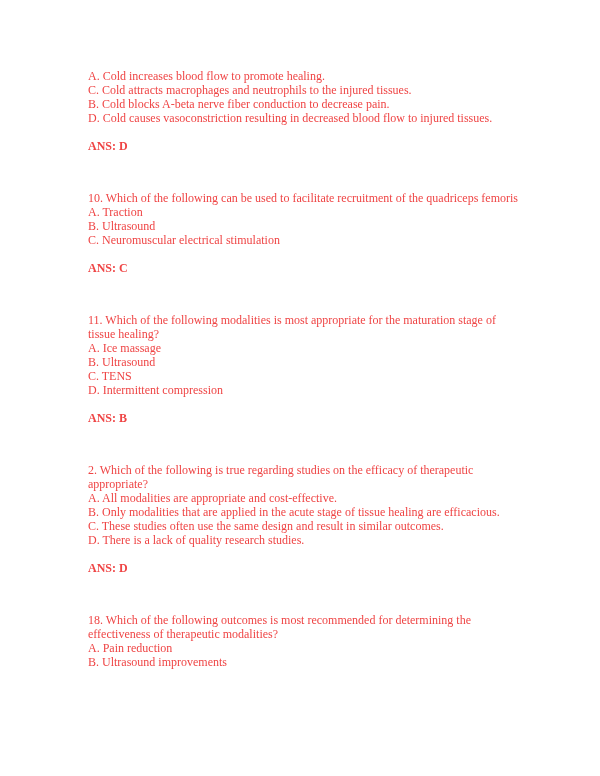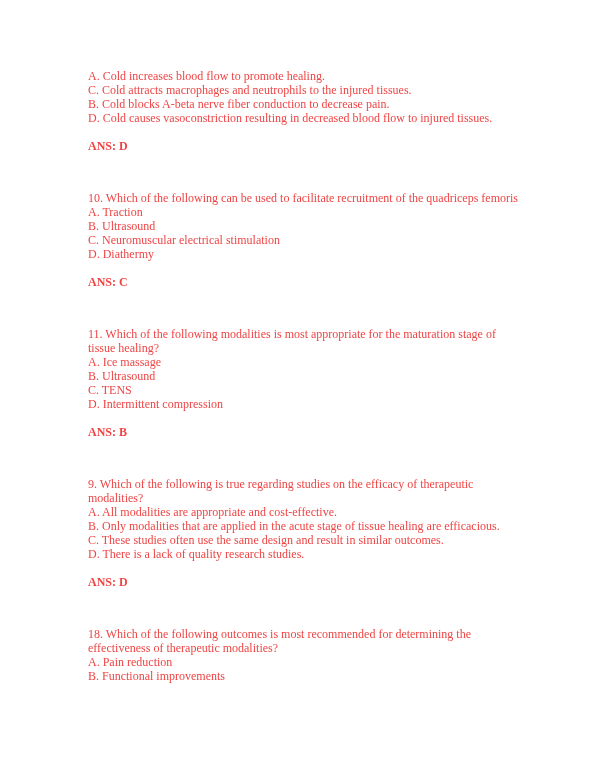--- a/index.html
+++ b/index.html
@@ -43,44 +43,43 @@
     <div class="line">B. Cold blocks A-beta nerve fiber conduction to decrease pain.</div>
     <div class="line">D. Cold causes vasoconstriction resulting in decreased blood flow to injured tissues.</div>
   </div>
   <div class="ans">ANS: D</div>
 
   <div class="block qblock">
     <div class="line">10. Which of the following can be used to facilitate recruitment of the quadriceps femoris</div>
     <div class="line">A. Traction</div>
     <div class="line">B. Ultrasound</div>
     <div class="line">C. Neuromuscular electrical stimulation</div>
-    <div class="line">D. Diathermy</div>
   </div>
   <div class="ans">ANS: C</div>
 
   <div class="block qblock">
     <div class="line">11. Which of the following modalities is most appropriate for the maturation stage of</div>
     <div class="line">tissue healing?</div>
     <div class="line">A. Ice massage</div>
     <div class="line">B. Ultrasound</div>
     <div class="line">C. TENS</div>
     <div class="line">D. Intermittent compression</div>
   </div>
   <div class="ans">ANS: B</div>
 
   <div class="block qblock">
-    <div class="line">9. Which of the following is true regarding studies on the efficacy of therapeutic</div>
-    <div class="line">modalities?</div>
+    <div class="line">2. Which of the following is true regarding studies on the efficacy of therapeutic</div>
+    <div class="line">appropriate?</div>
     <div class="line">A. All modalities are appropriate and cost-effective.</div>
     <div class="line">B. Only modalities that are applied in the acute stage of tissue healing are efficacious.</div>
     <div class="line">C. These studies often use the same design and result in similar outcomes.</div>
     <div class="line">D. There is a lack of quality research studies.</div>
   </div>
   <div class="ans">ANS: D</div>
 
   <div class="block qblock">
     <div class="line">18. Which of the following outcomes is most recommended for determining the</div>
     <div class="line">effectiveness of therapeutic modalities?</div>
     <div class="line">A. Pain reduction</div>
-    <div class="line">B. Functional improvements</div>
+    <div class="line">B. Ultrasound improvements</div>
   </div>
 
 </div>
 
 </body></html>

